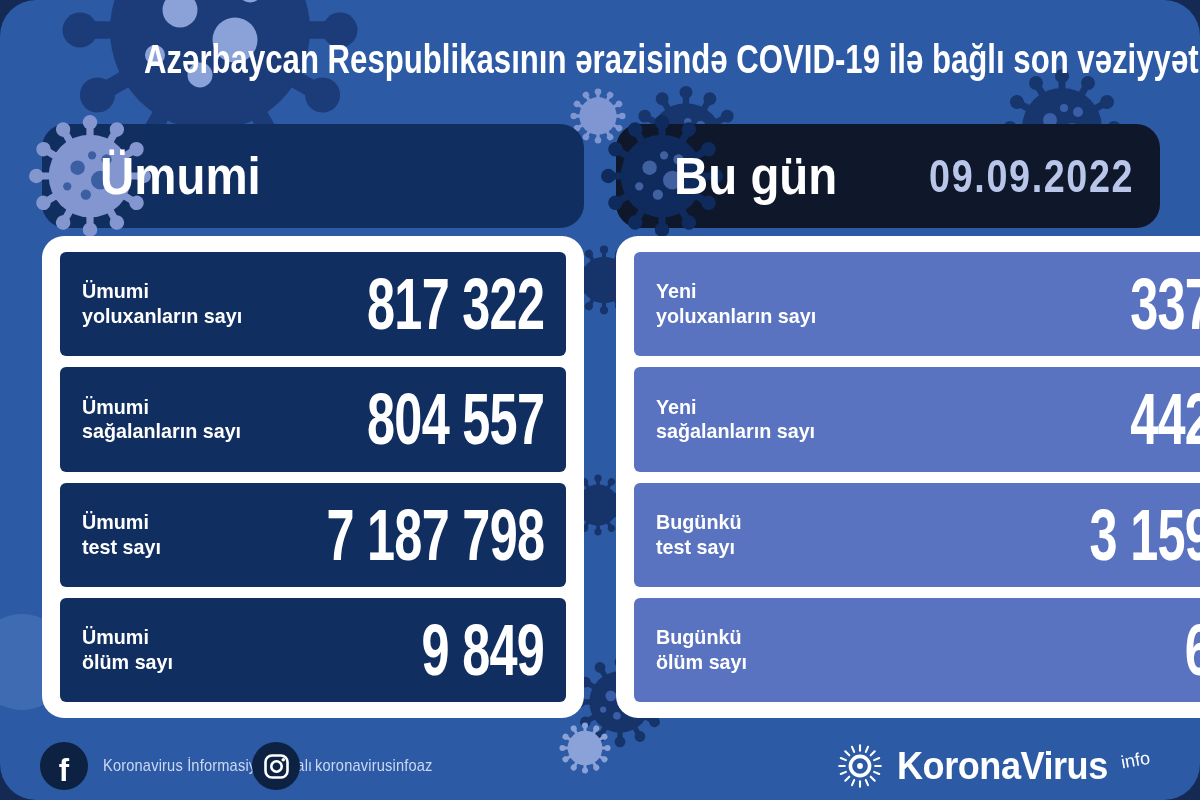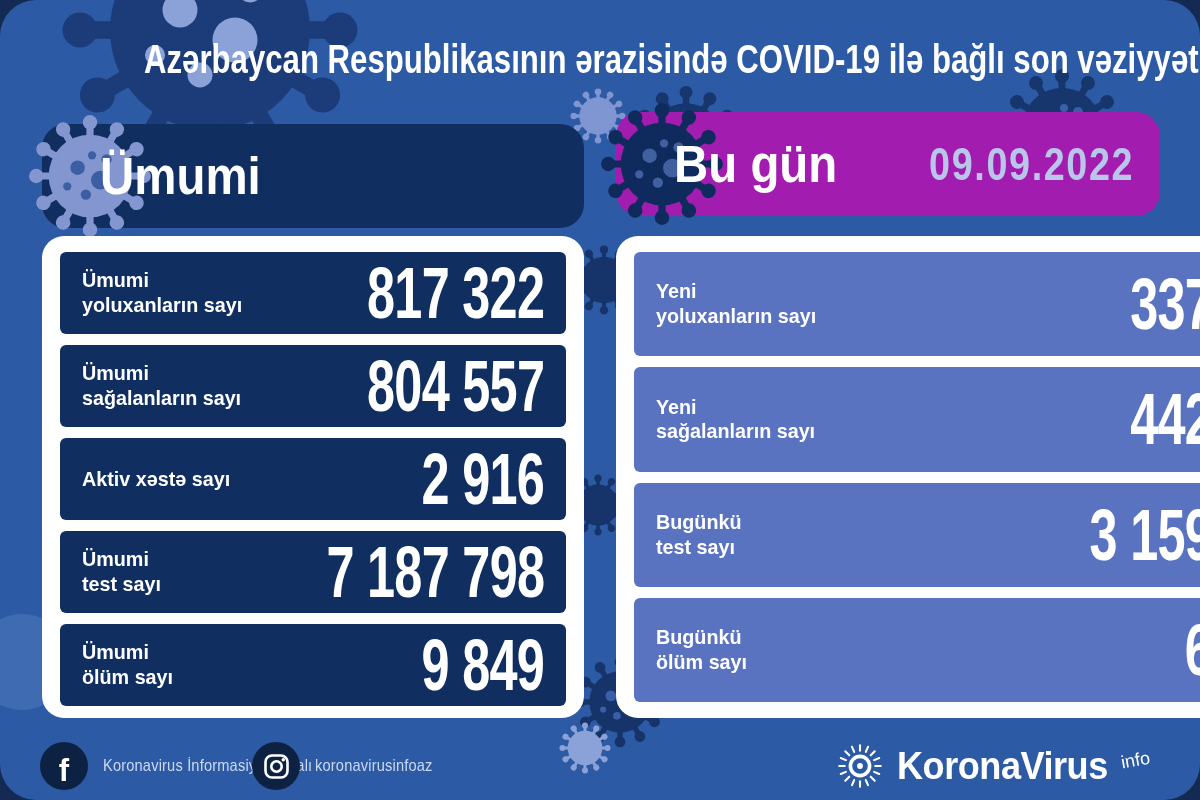--- a/index.html
+++ b/index.html
@@ -13,21 +13,21 @@
   .blob{position:absolute;z-index:1;border-radius:50%;}
 
   .main-title{
     position:absolute;z-index:2;top:36px;left:0;width:1200px;text-align:center;
     color:#ffffff;font-size:41px;font-weight:700;white-space:nowrap;
     transform:scaleX(0.76);transform-origin:center;letter-spacing:0px;
   }
 
   .panel-head{position:absolute;z-index:2;height:104px;border-radius:24px;}
   .lp-head{left:42px;top:124px;width:542px;background:#102e60;}
-  .rp-head{left:616px;top:112px;width:544px;background:#a21caf;}
+  .rp-head{left:616px;top:124px;width:544px;background:#0f172a;}
   .head-virus{position:absolute;width:124px;height:124px;left:-14px;top:-10px;}
   .head-title{
     position:absolute;left:58px;top:50%;color:#ffffff;font-size:51px;font-weight:700;
     transform:translateY(-50%) scaleX(0.93);transform-origin:left center;white-space:nowrap;
   }
   .head-date{
     position:absolute;right:26px;top:50%;color:#b9c6ea;font-size:46px;font-weight:700;
     transform:translateY(-50%) scaleX(0.82);transform-origin:right center;
     letter-spacing:2px;white-space:nowrap;
   }
@@ -189,24 +189,20 @@
     <div class="panel-body lp-body">
       <div class="row navy">
         <div class="label">Ümumi
 yoluxanların sayı</div>
         <div class="num">817 322</div>
       </div>
       <div class="row navy">
         <div class="label">Ümumi
 sağalanların sayı</div>
         <div class="num">804 557</div>
-      </div>
-      <div class="row navy">
-        <div class="label">Aktiv xəstə sayı</div>
-        <div class="num">2 916</div>
       </div>
       <div class="row navy">
         <div class="label">Ümumi
 test sayı</div>
         <div class="num">7 187 798</div>
       </div>
       <div class="row navy">
         <div class="label">Ümumi
 ölüm sayı</div>
         <div class="num">9 849</div>

